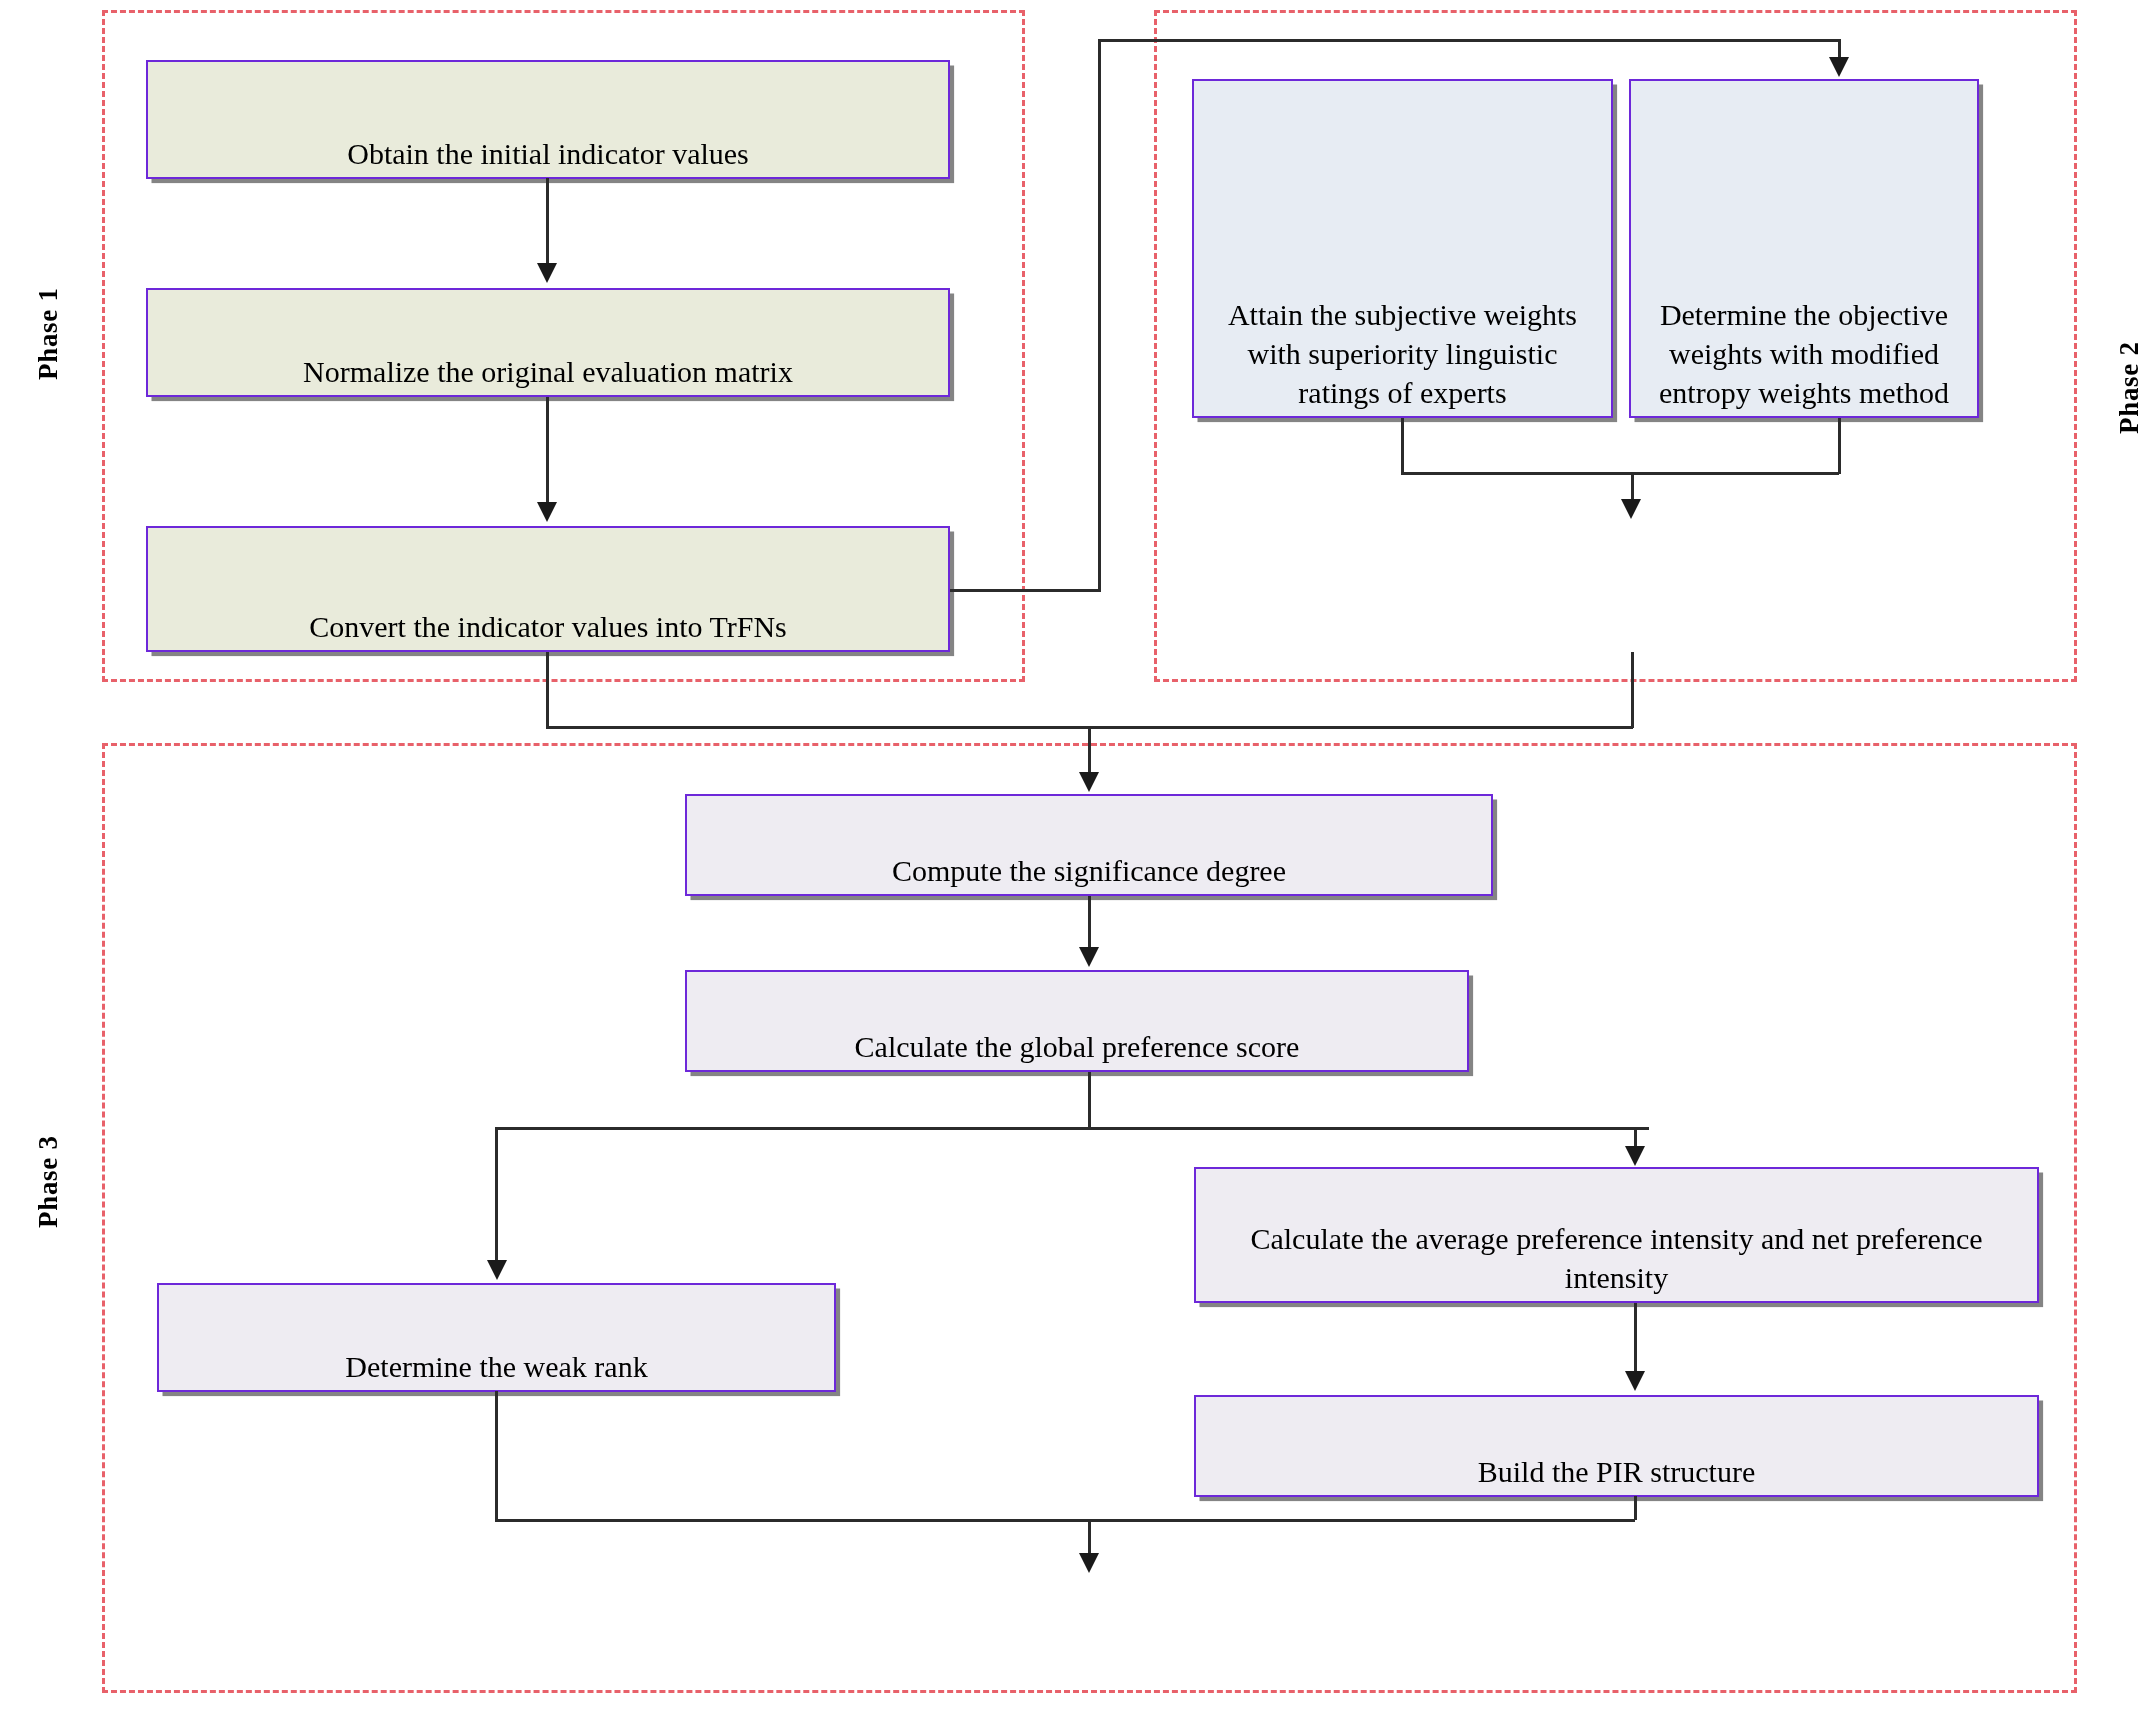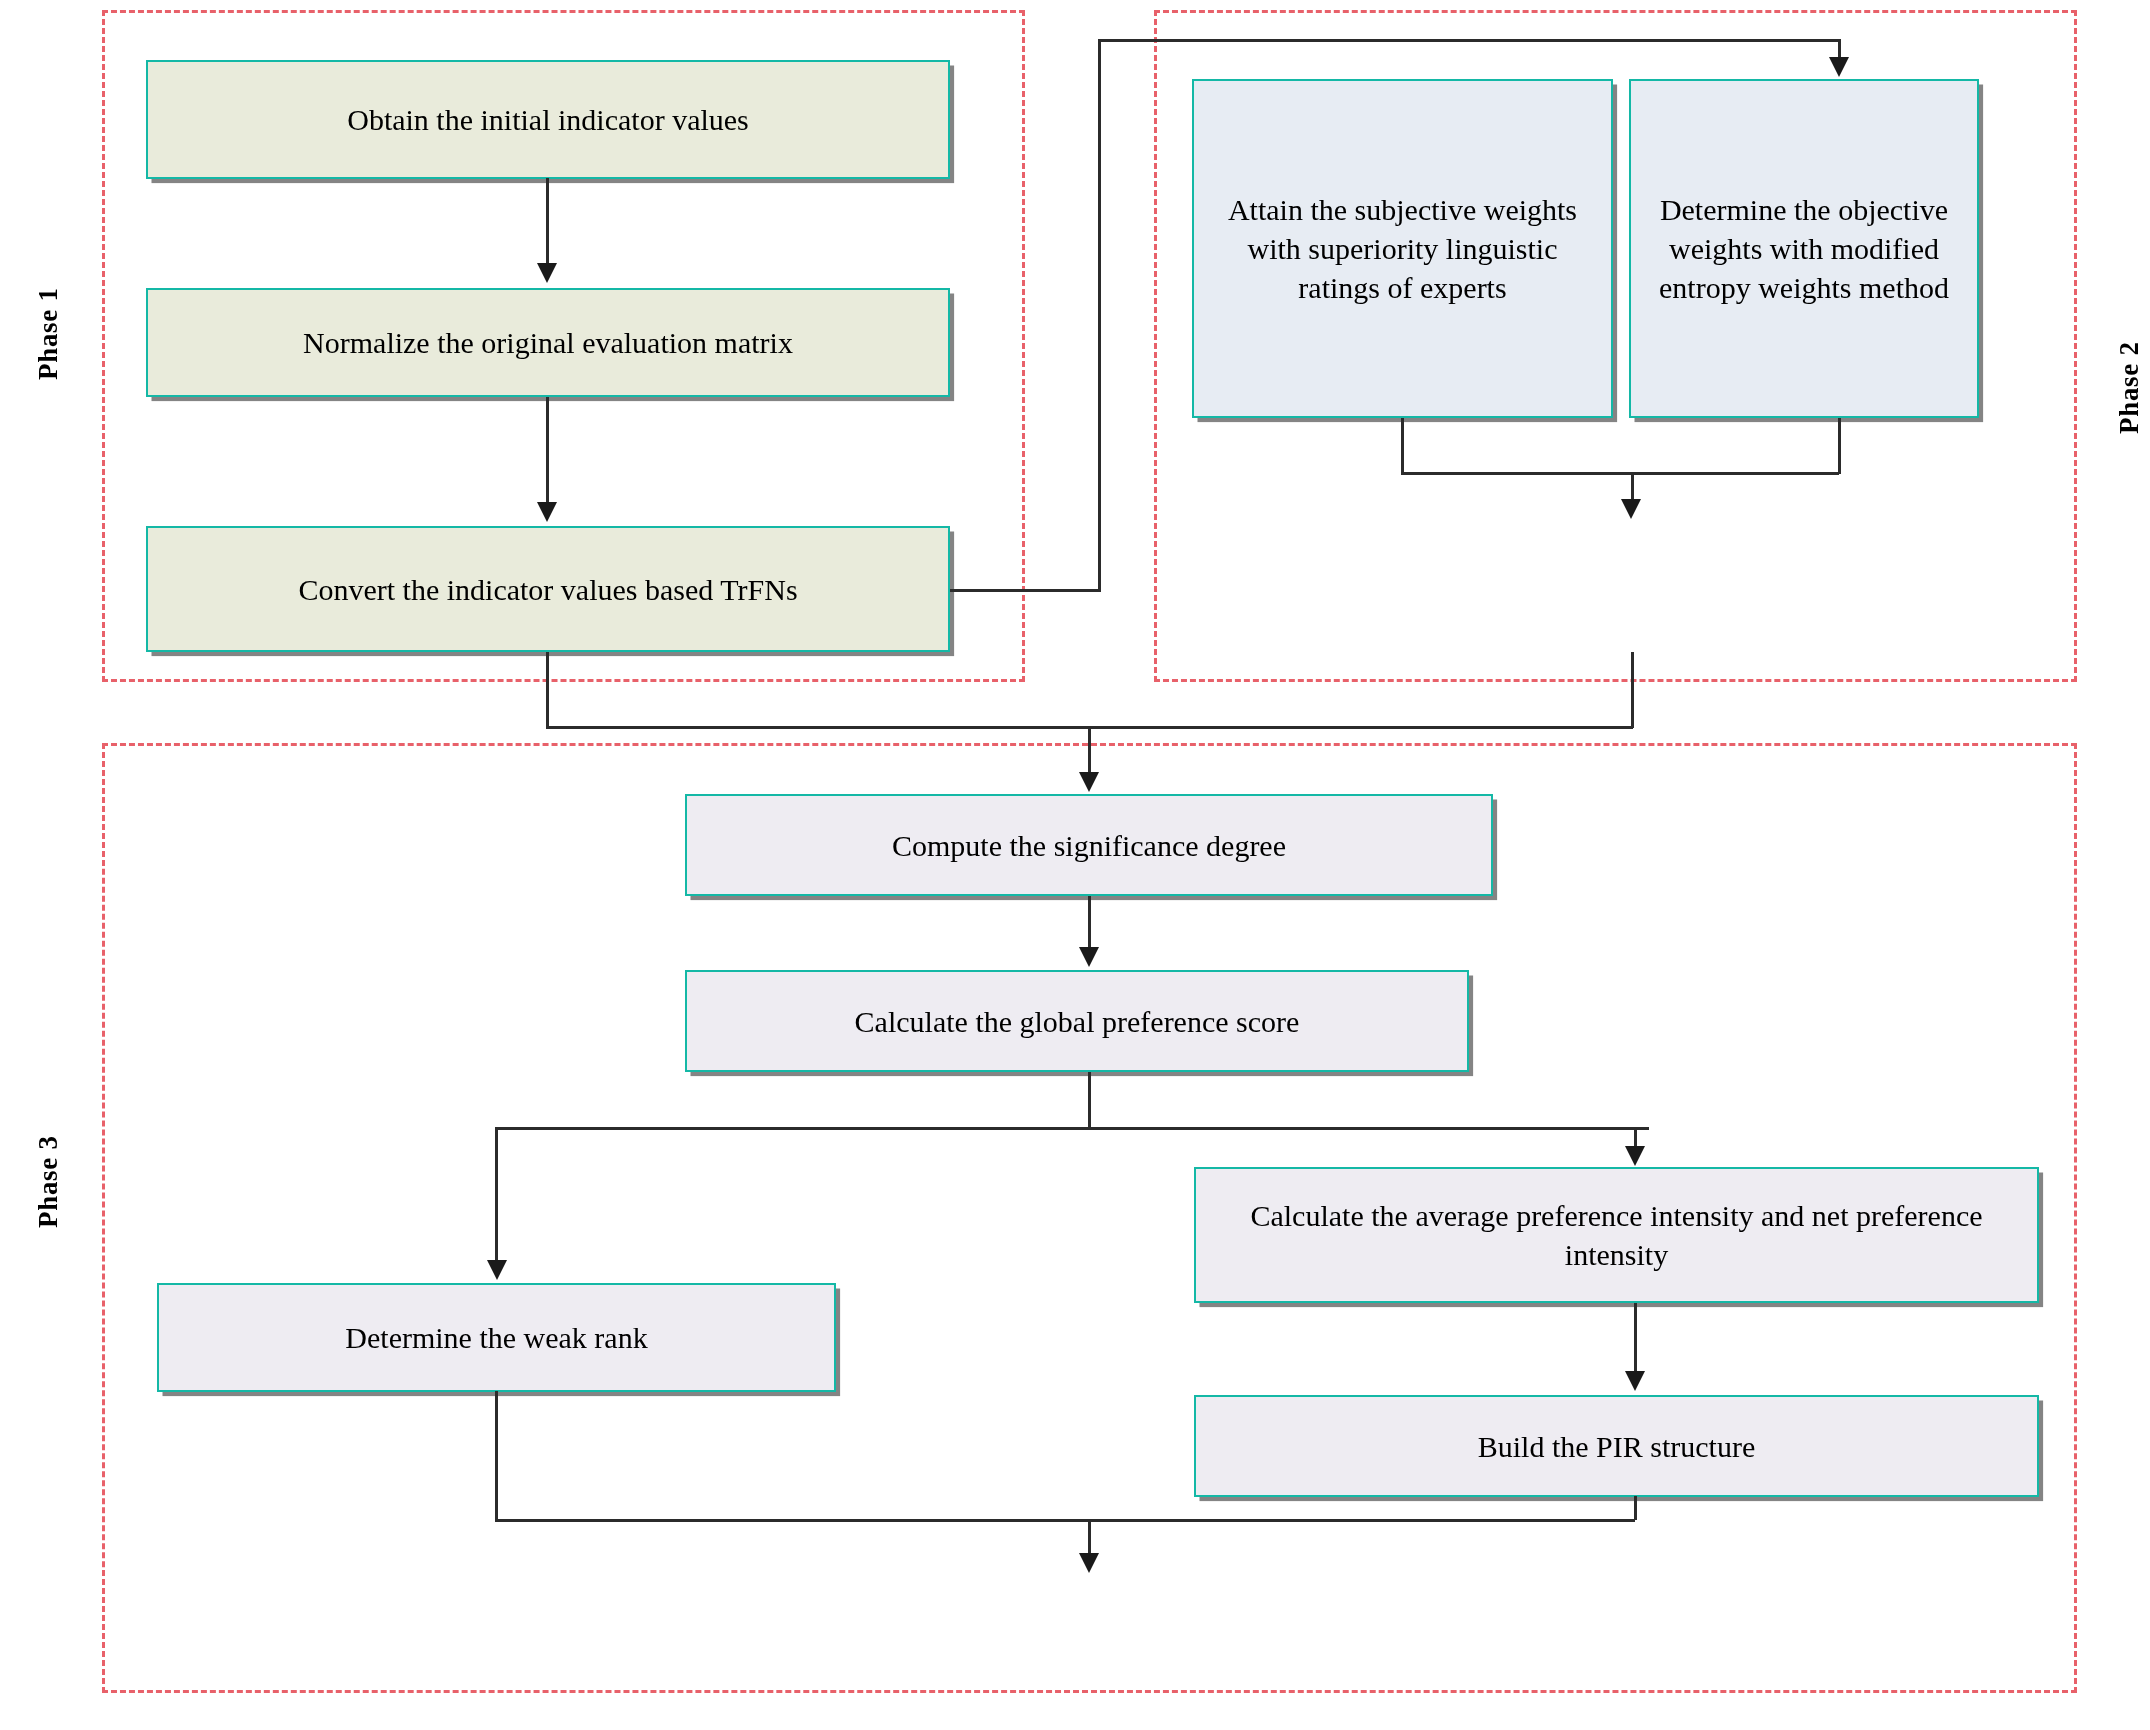--- a/index.html
+++ b/index.html
@@ -28,23 +28,23 @@
     white-space:nowrap;
     letter-spacing:0.7px;
   }
   .rot-left{ transform:rotate(-90deg); transform-origin:left top; }
   .rot-right{ transform:rotate(-90deg); transform-origin:left top; }
 
   
   .node{
     position:absolute;
     box-sizing:border-box;
-    border:2px solid #14b8a6;
+    border:2px solid #6d28d9;
     display:flex;
-    align-items:center;
+    align-items:flex-end;
     justify-content:center;
     text-align:center;
     font-size:30px;
     line-height:1.30;
     color:#000;
     padding:4.1px 9.5px;
     box-shadow:4.8px 4.8px 0 -0.7px rgba(110,110,110,0.85);
   }
   .node.p1{ background:#e9ebdb; }
   .node.p2{ background:#e7ecf3; }
@@ -83,21 +83,21 @@
 
   <div class="node p1" style="left:146px;top:60px;width:804px;height:119px;">
     <span>Obtain the initial indicator values</span>
   </div>
 
   <div class="node p1" style="left:146px;top:288px;width:804px;height:109px;">
     <span>Normalize the original evaluation matrix</span>
   </div>
 
   <div class="node p1" style="left:146px;top:526px;width:804px;height:126px;">
-    <span>Convert the indicator values based TrFNs</span>
+    <span>Convert the indicator values into TrFNs</span>
   </div>
 
   <div class="node p2" style="left:1192px;top:79px;width:421px;height:339px;">
     <span>Attain the subjective weights with superiority linguistic ratings of experts</span>
   </div>
 
   <div class="node p2" style="left:1629px;top:79px;width:350px;height:339px;">
     <span>Determine the objective weights with modified entropy weights method</span>
   </div>
 

